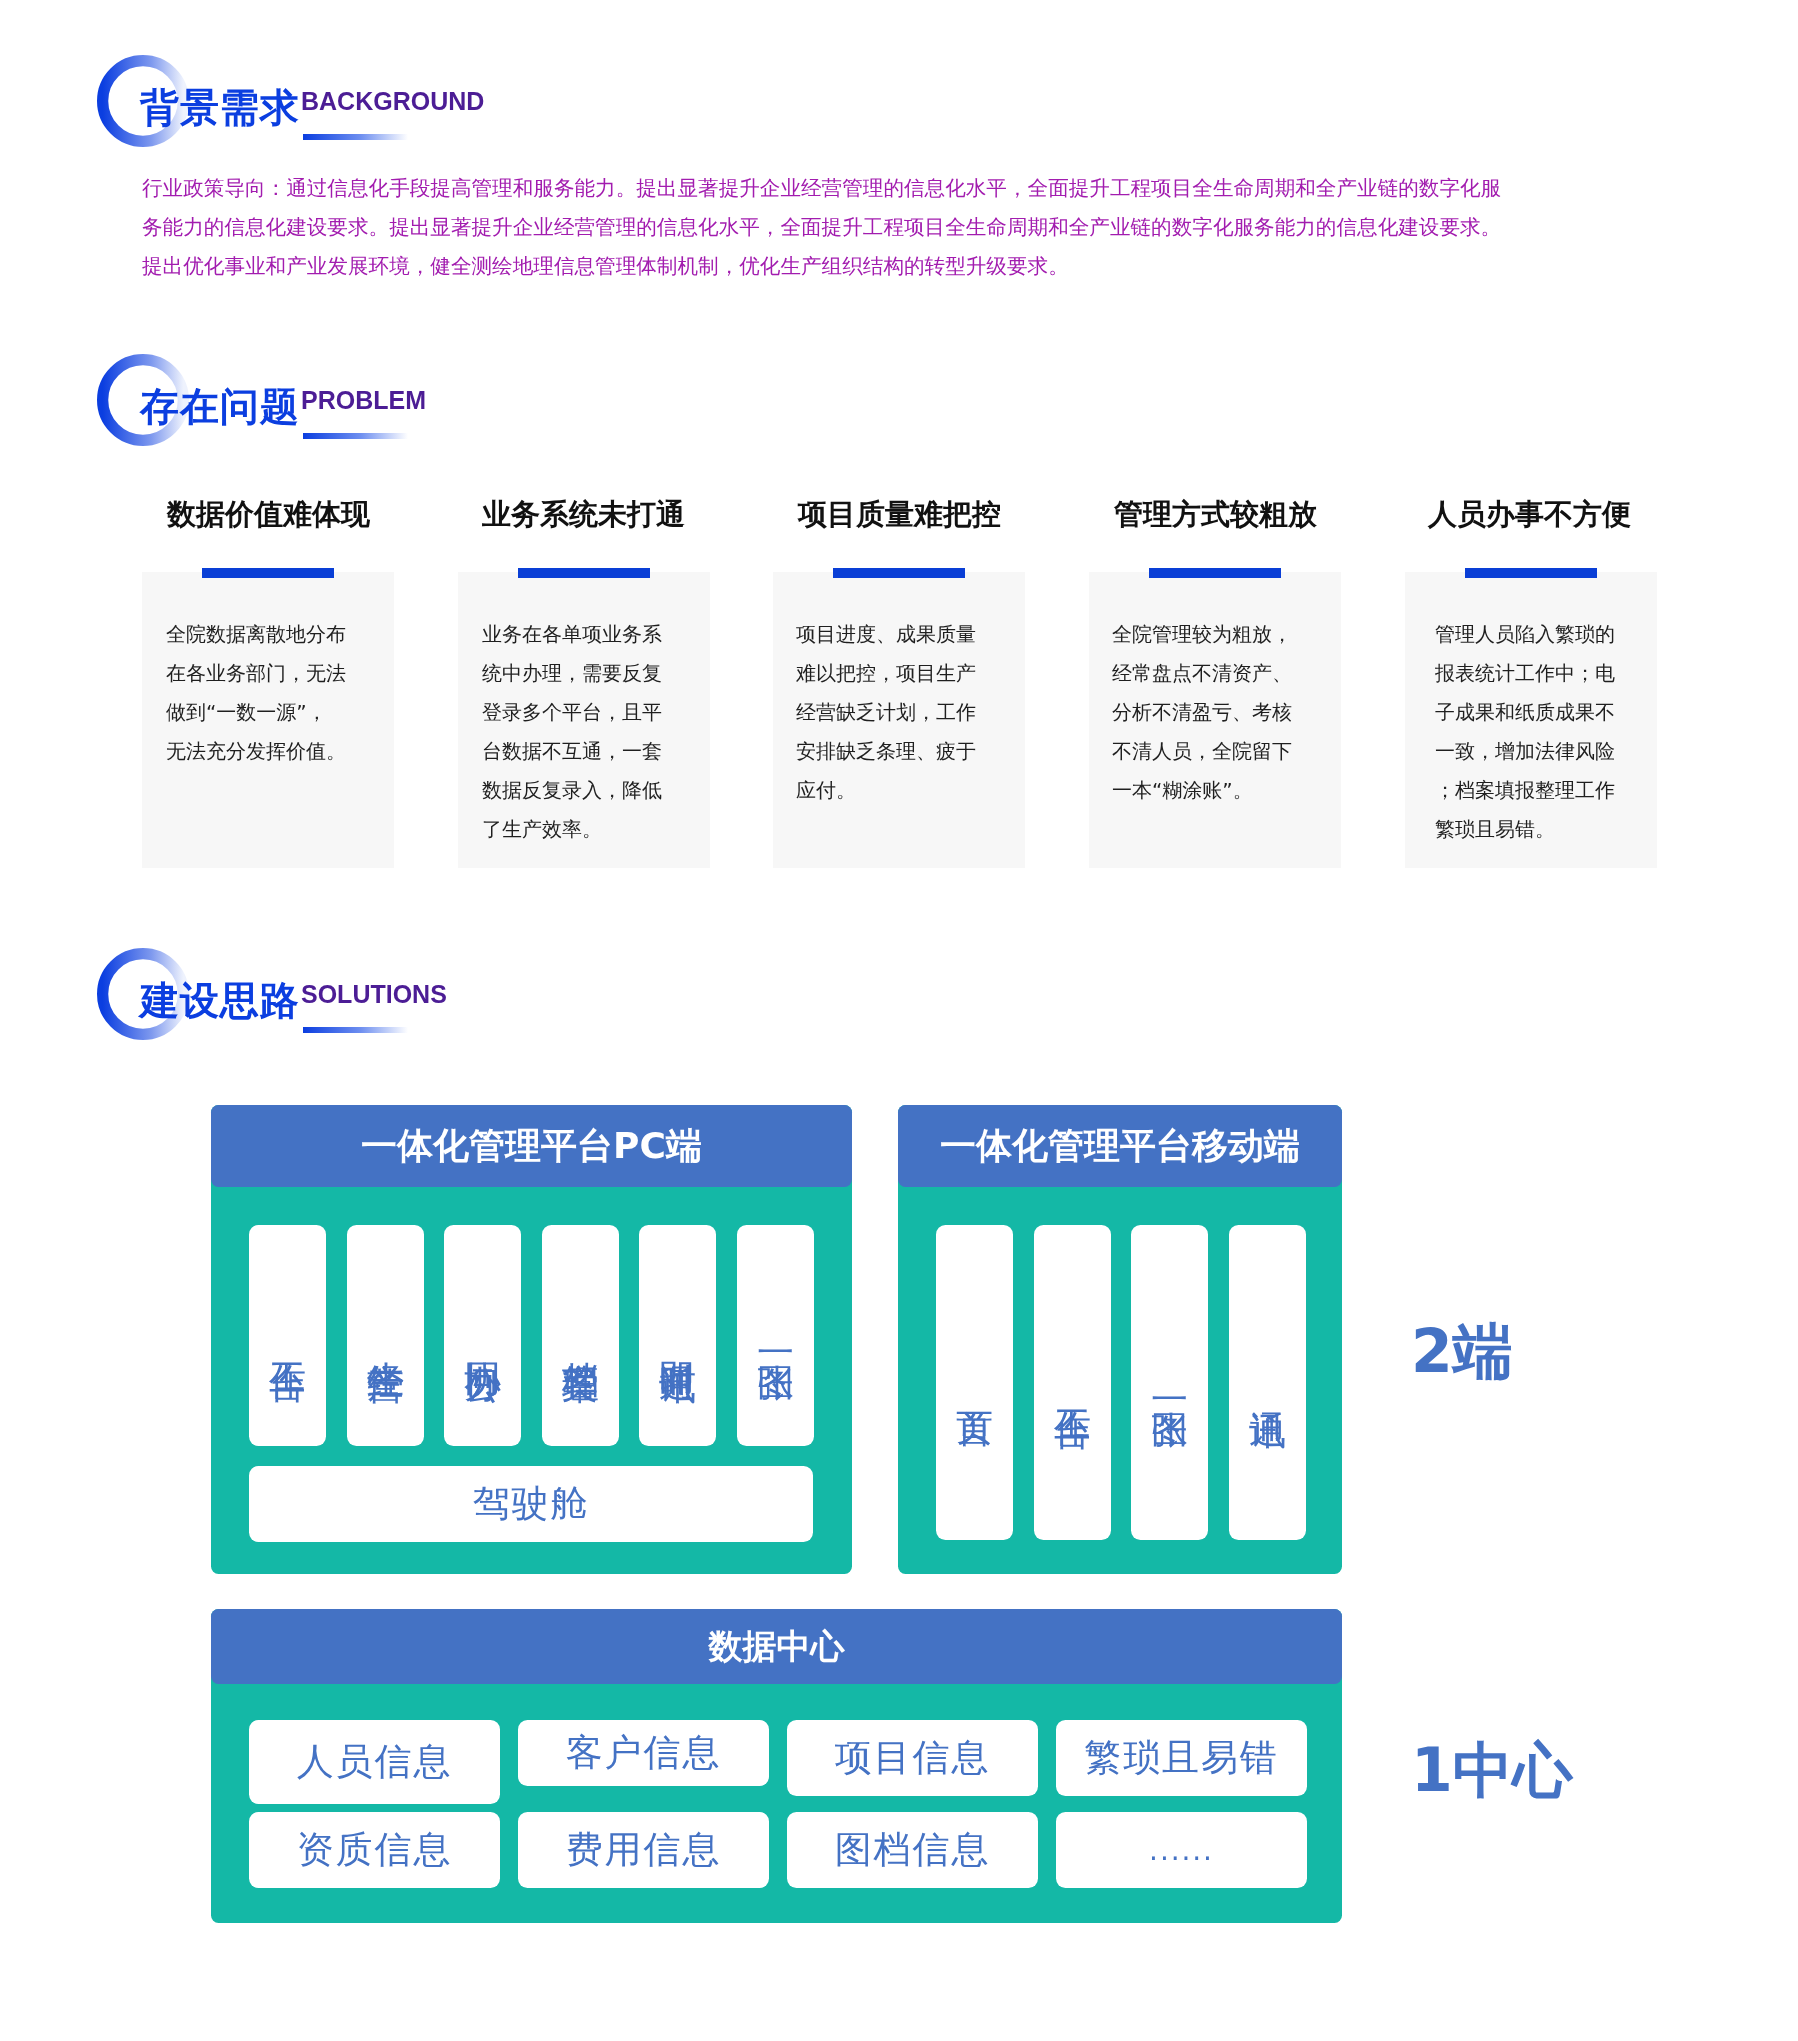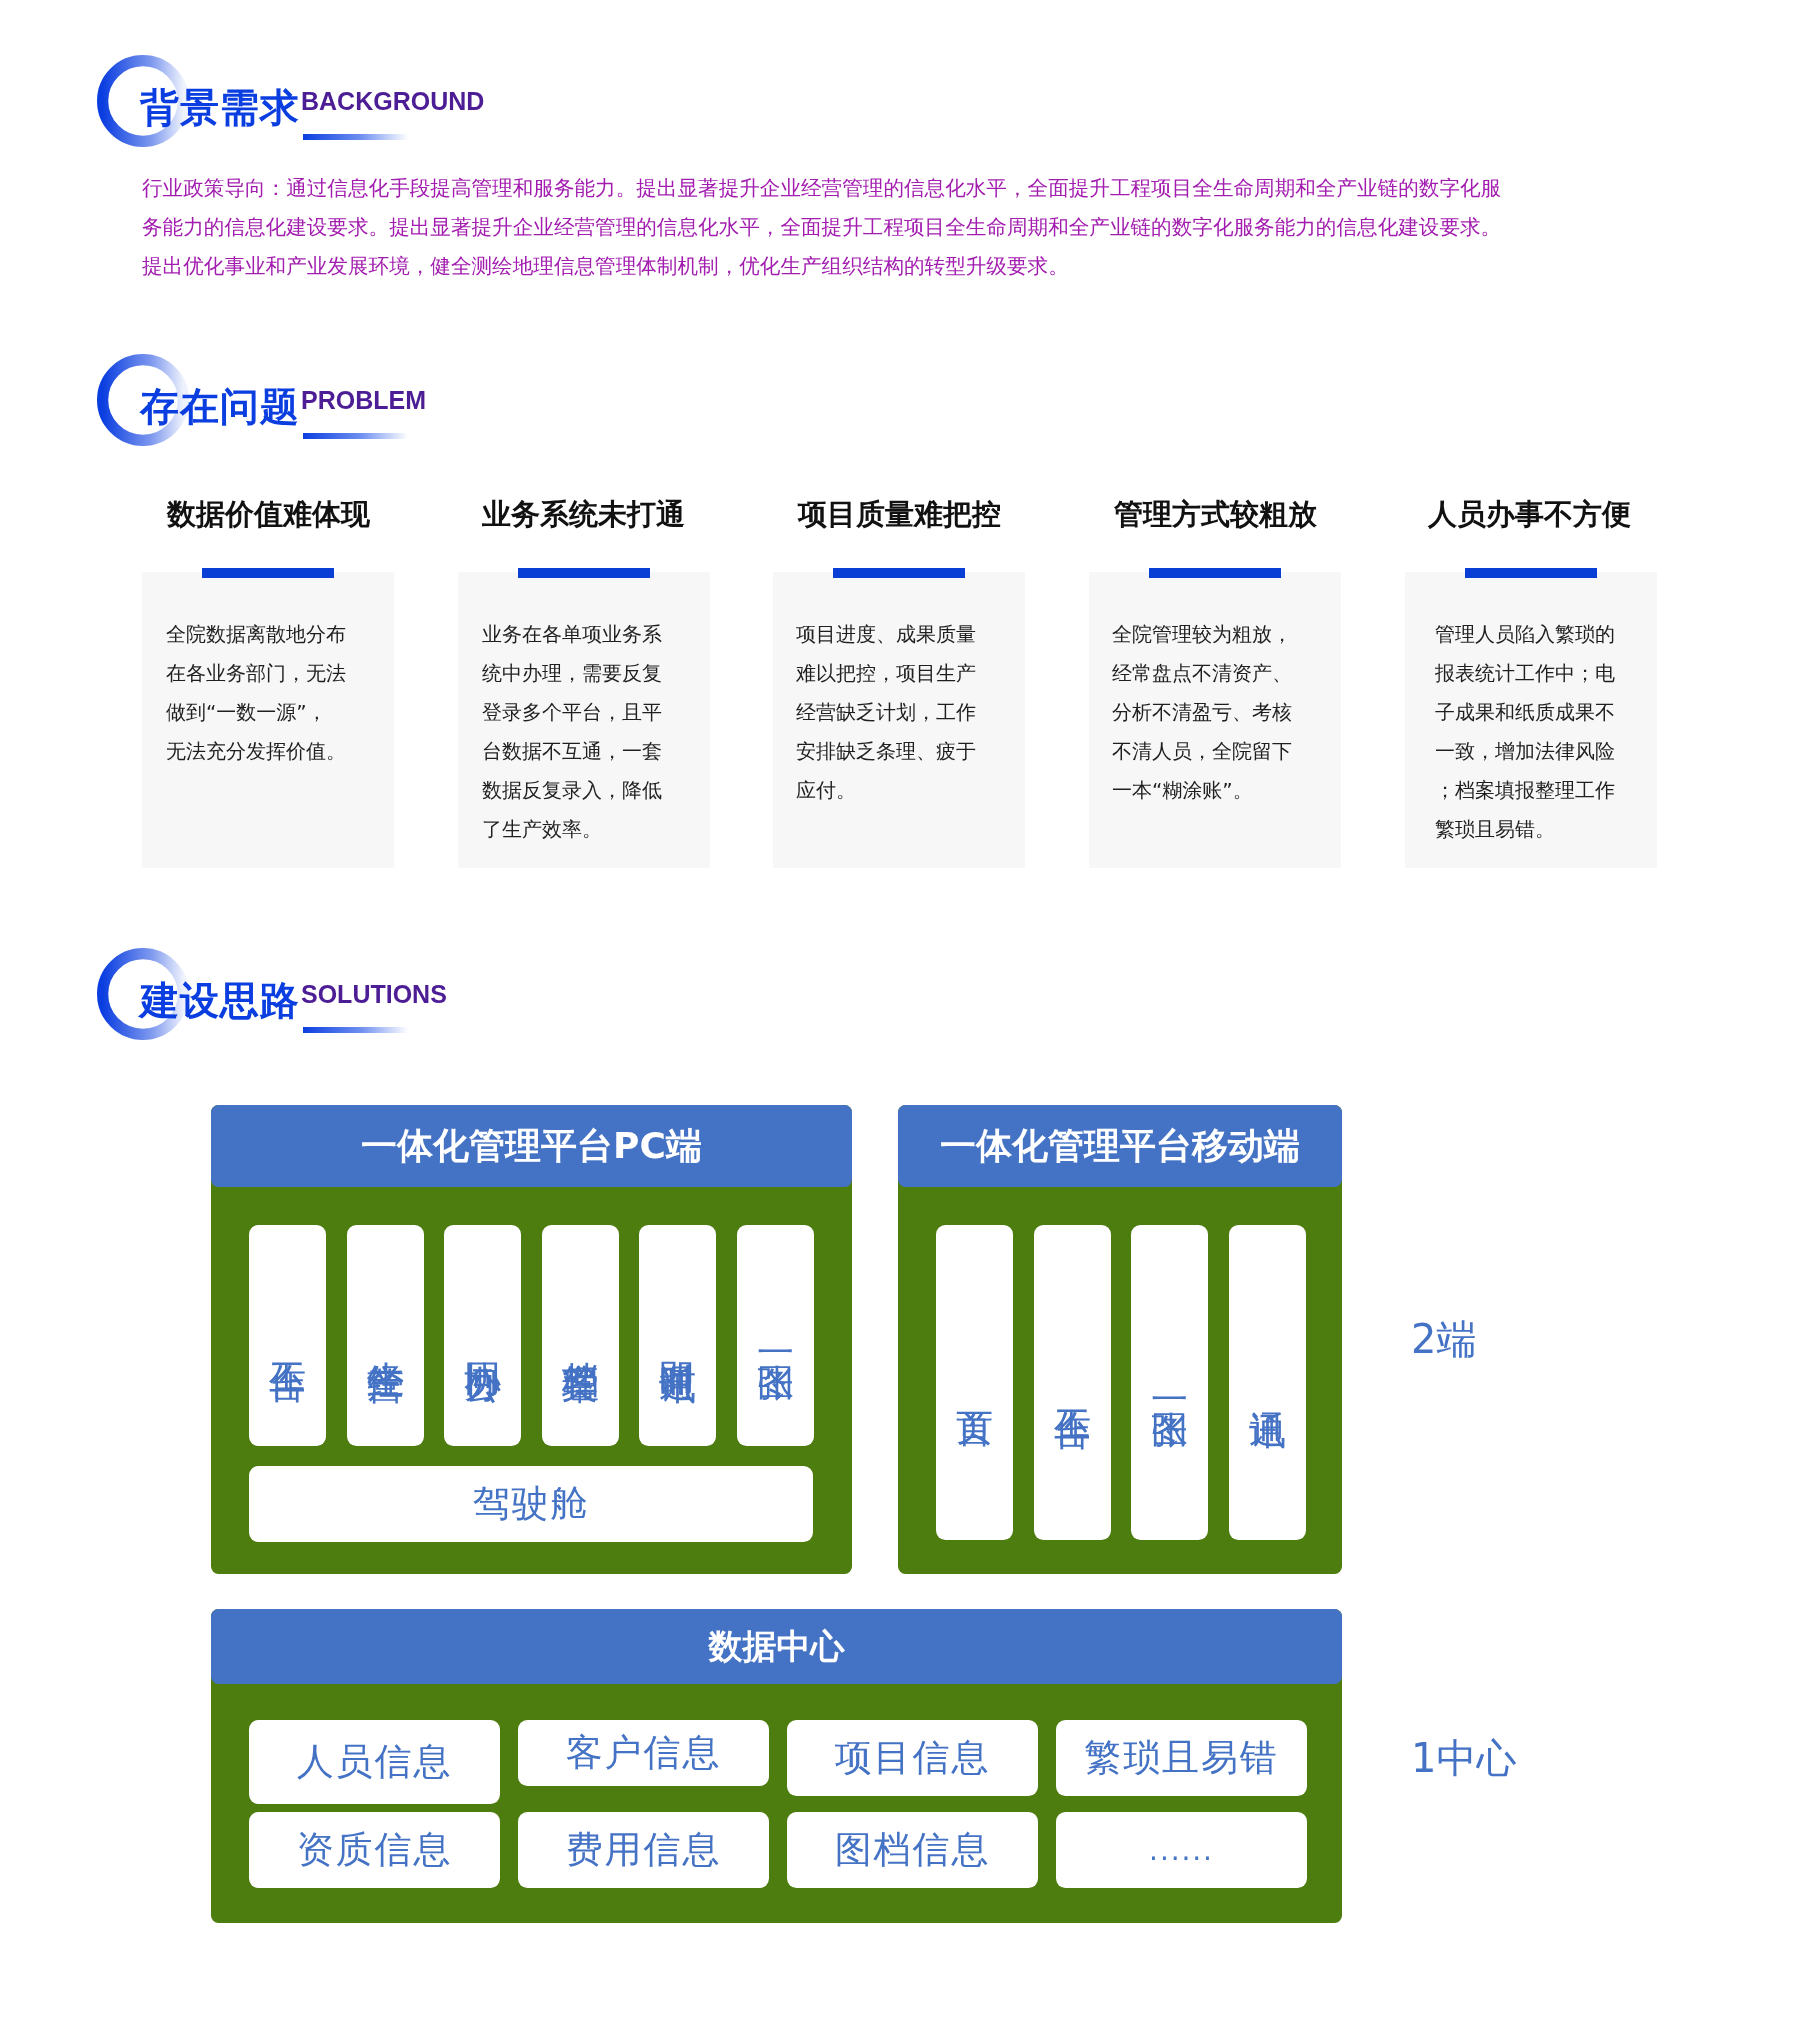--- a/index.html
+++ b/index.html
@@ -12,26 +12,26 @@
   .sec-line{position:absolute;left:206px;top:79px;width:105px;height:5.6px;background:linear-gradient(90deg,#0b3ee0 0%,#6e8ff0 55%,#ffffff 100%);}
   
   .bg-text{position:absolute;left:142px;top:169px;width:1518px;font-size:20.6px;line-height:39px;color:#a21caf;}
   .bg-text p{margin:0;}
   
   .prob-title{position:absolute;top:495px;width:253px;text-align:center;font-size:29px;font-weight:bold;color:#111;white-space:nowrap;}
   .prob-card{position:absolute;top:572px;width:252px;height:296px;background:#f7f7f7;}
   .prob-bar{position:absolute;top:568px;width:132px;height:10.3px;background:#0a3fd6;}
   .prob-body{position:absolute;top:615px;width:208px;font-size:20px;line-height:39px;color:#1f1f1f;}
   
-  .block{position:absolute;background:#4d7c0f;border-radius:7.5px;}
+  .block{position:absolute;background:#14b8a6;border-radius:7.5px;}
   .block-head{position:absolute;left:0;top:0;right:0;background:#4472c4;border-radius:7.5px;color:#fff;font-weight:bold;text-align:center;}
   .tile{position:absolute;background:#fff;border-radius:9.4px;color:#4472c4;display:flex;align-items:center;justify-content:center;}
   .vtile{writing-mode:vertical-rl;text-orientation:upright;font-size:37px;letter-spacing:1.9px;line-height:1;}
   .htile{font-size:37px;letter-spacing:1.9px;}
-  .big-label{position:absolute;color:#4472c4;font-weight:normal;font-size:40px;white-space:nowrap;}
+  .big-label{position:absolute;color:#4472c4;font-weight:bold;font-size:60px;white-space:nowrap;}
 </style>
 </head>
 <body>
 
 <div class="sec-head" style="top:55px;">
   <svg class="ring" viewBox="0 0 98 98">
     <defs>
         <linearGradient id="rg1" x1="0" y1="0" x2="1" y2="0">
           <stop offset="0" stop-color="#0b3ee0"></stop>
           <stop offset="0.6" stop-color="#7d98ee"></stop>

